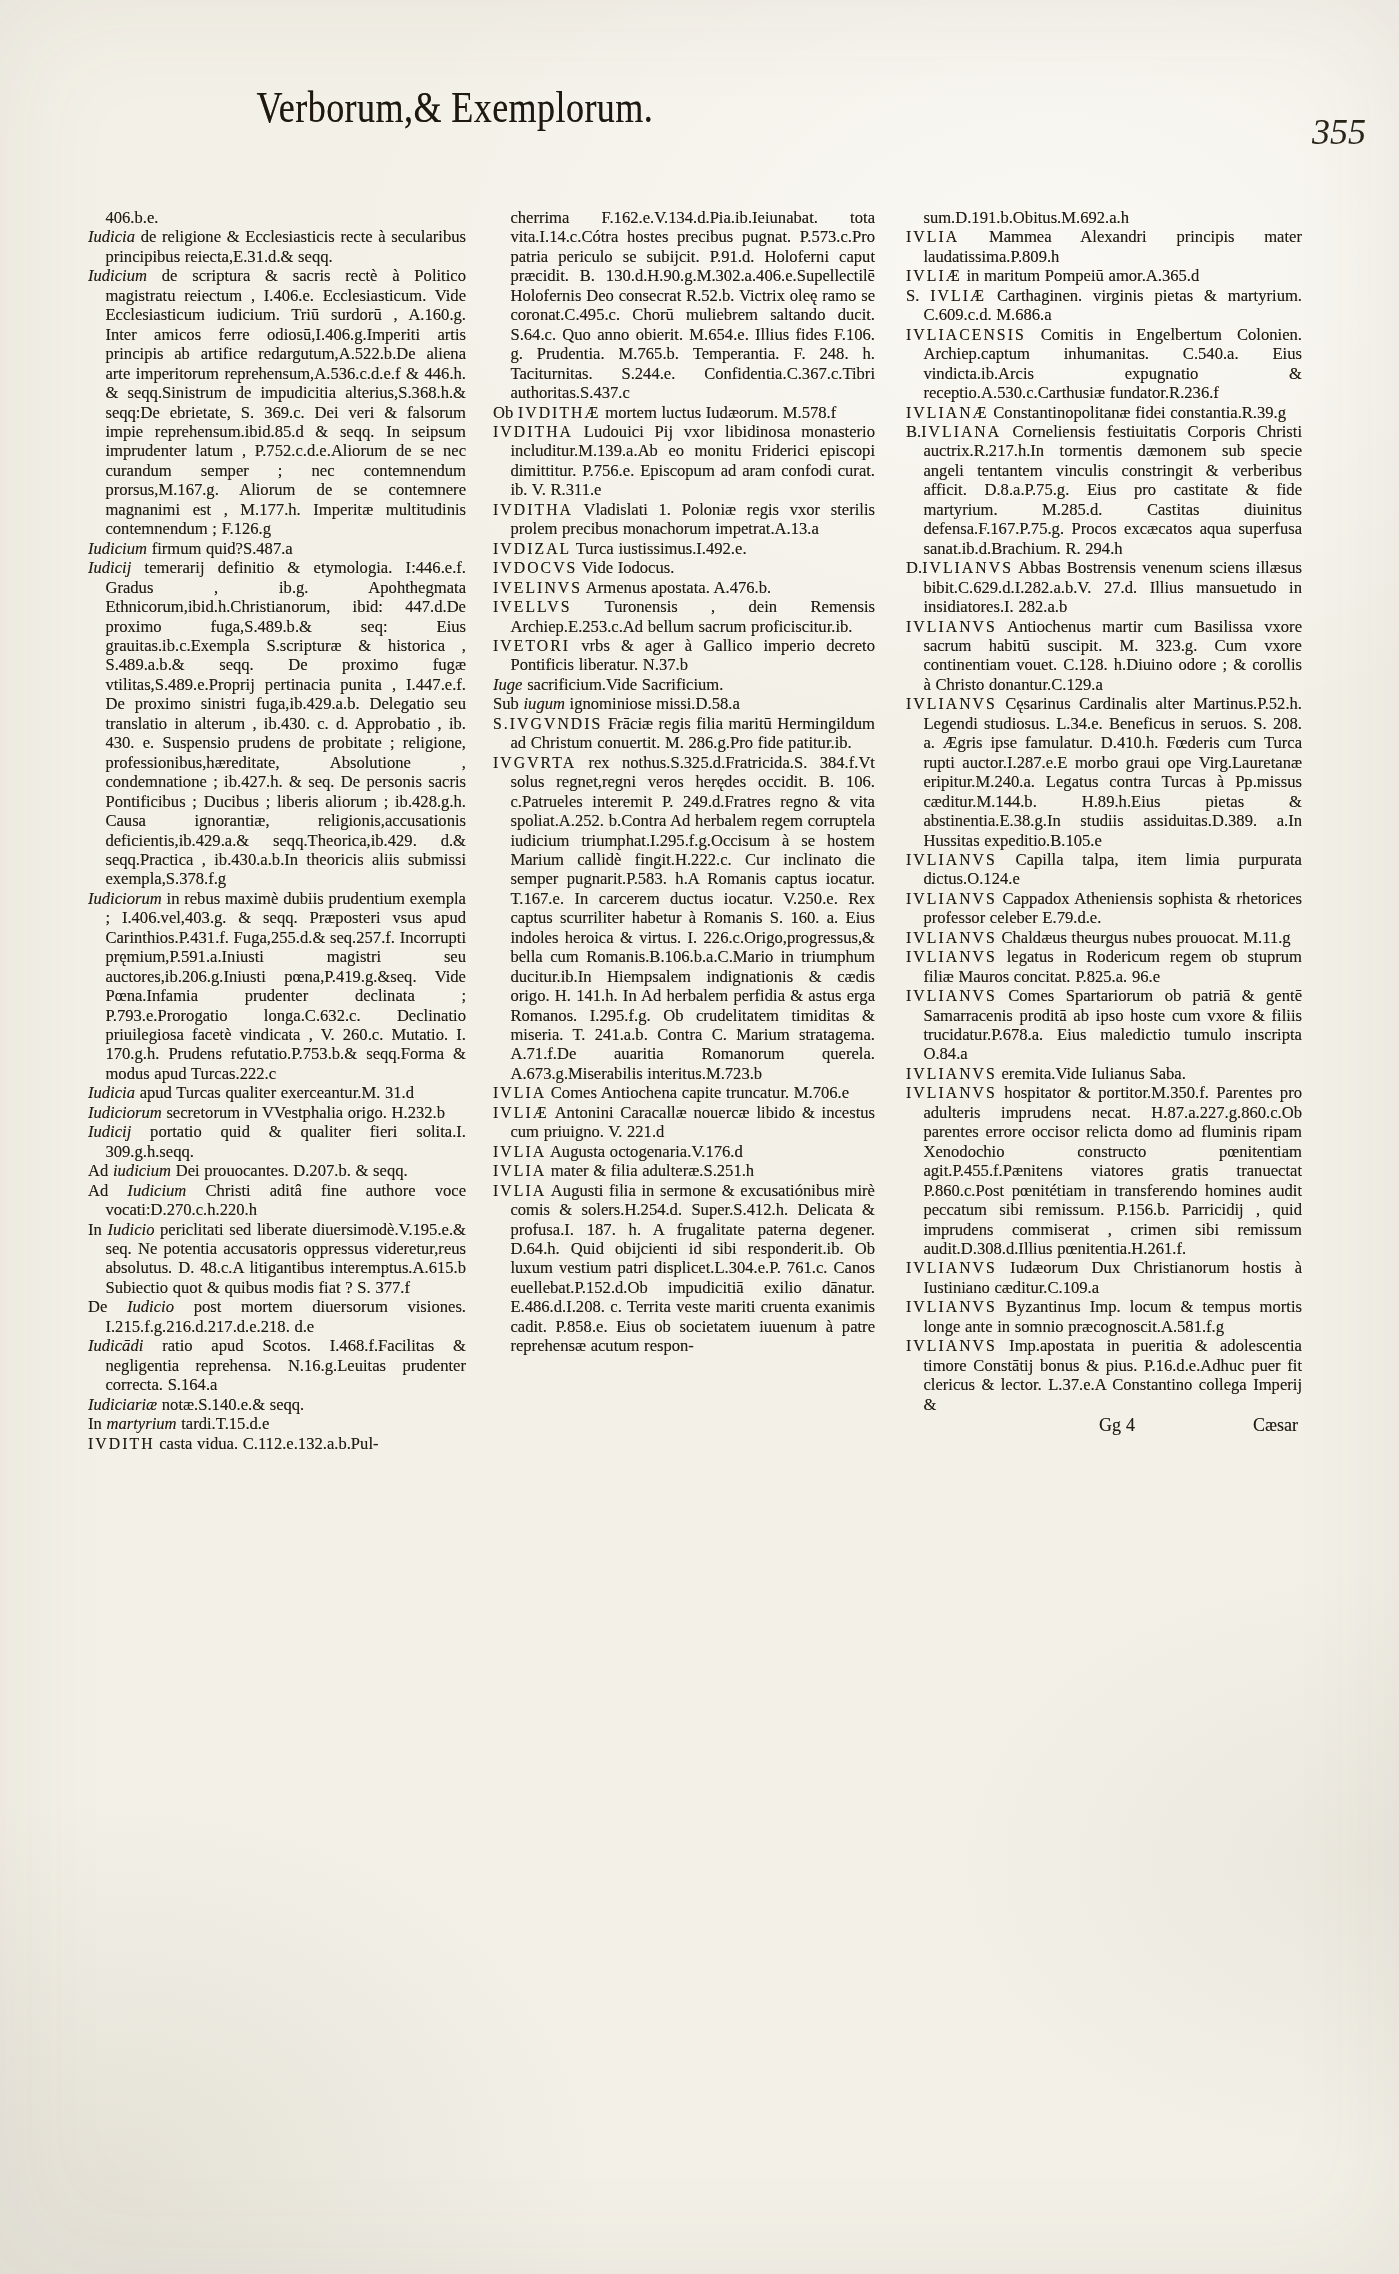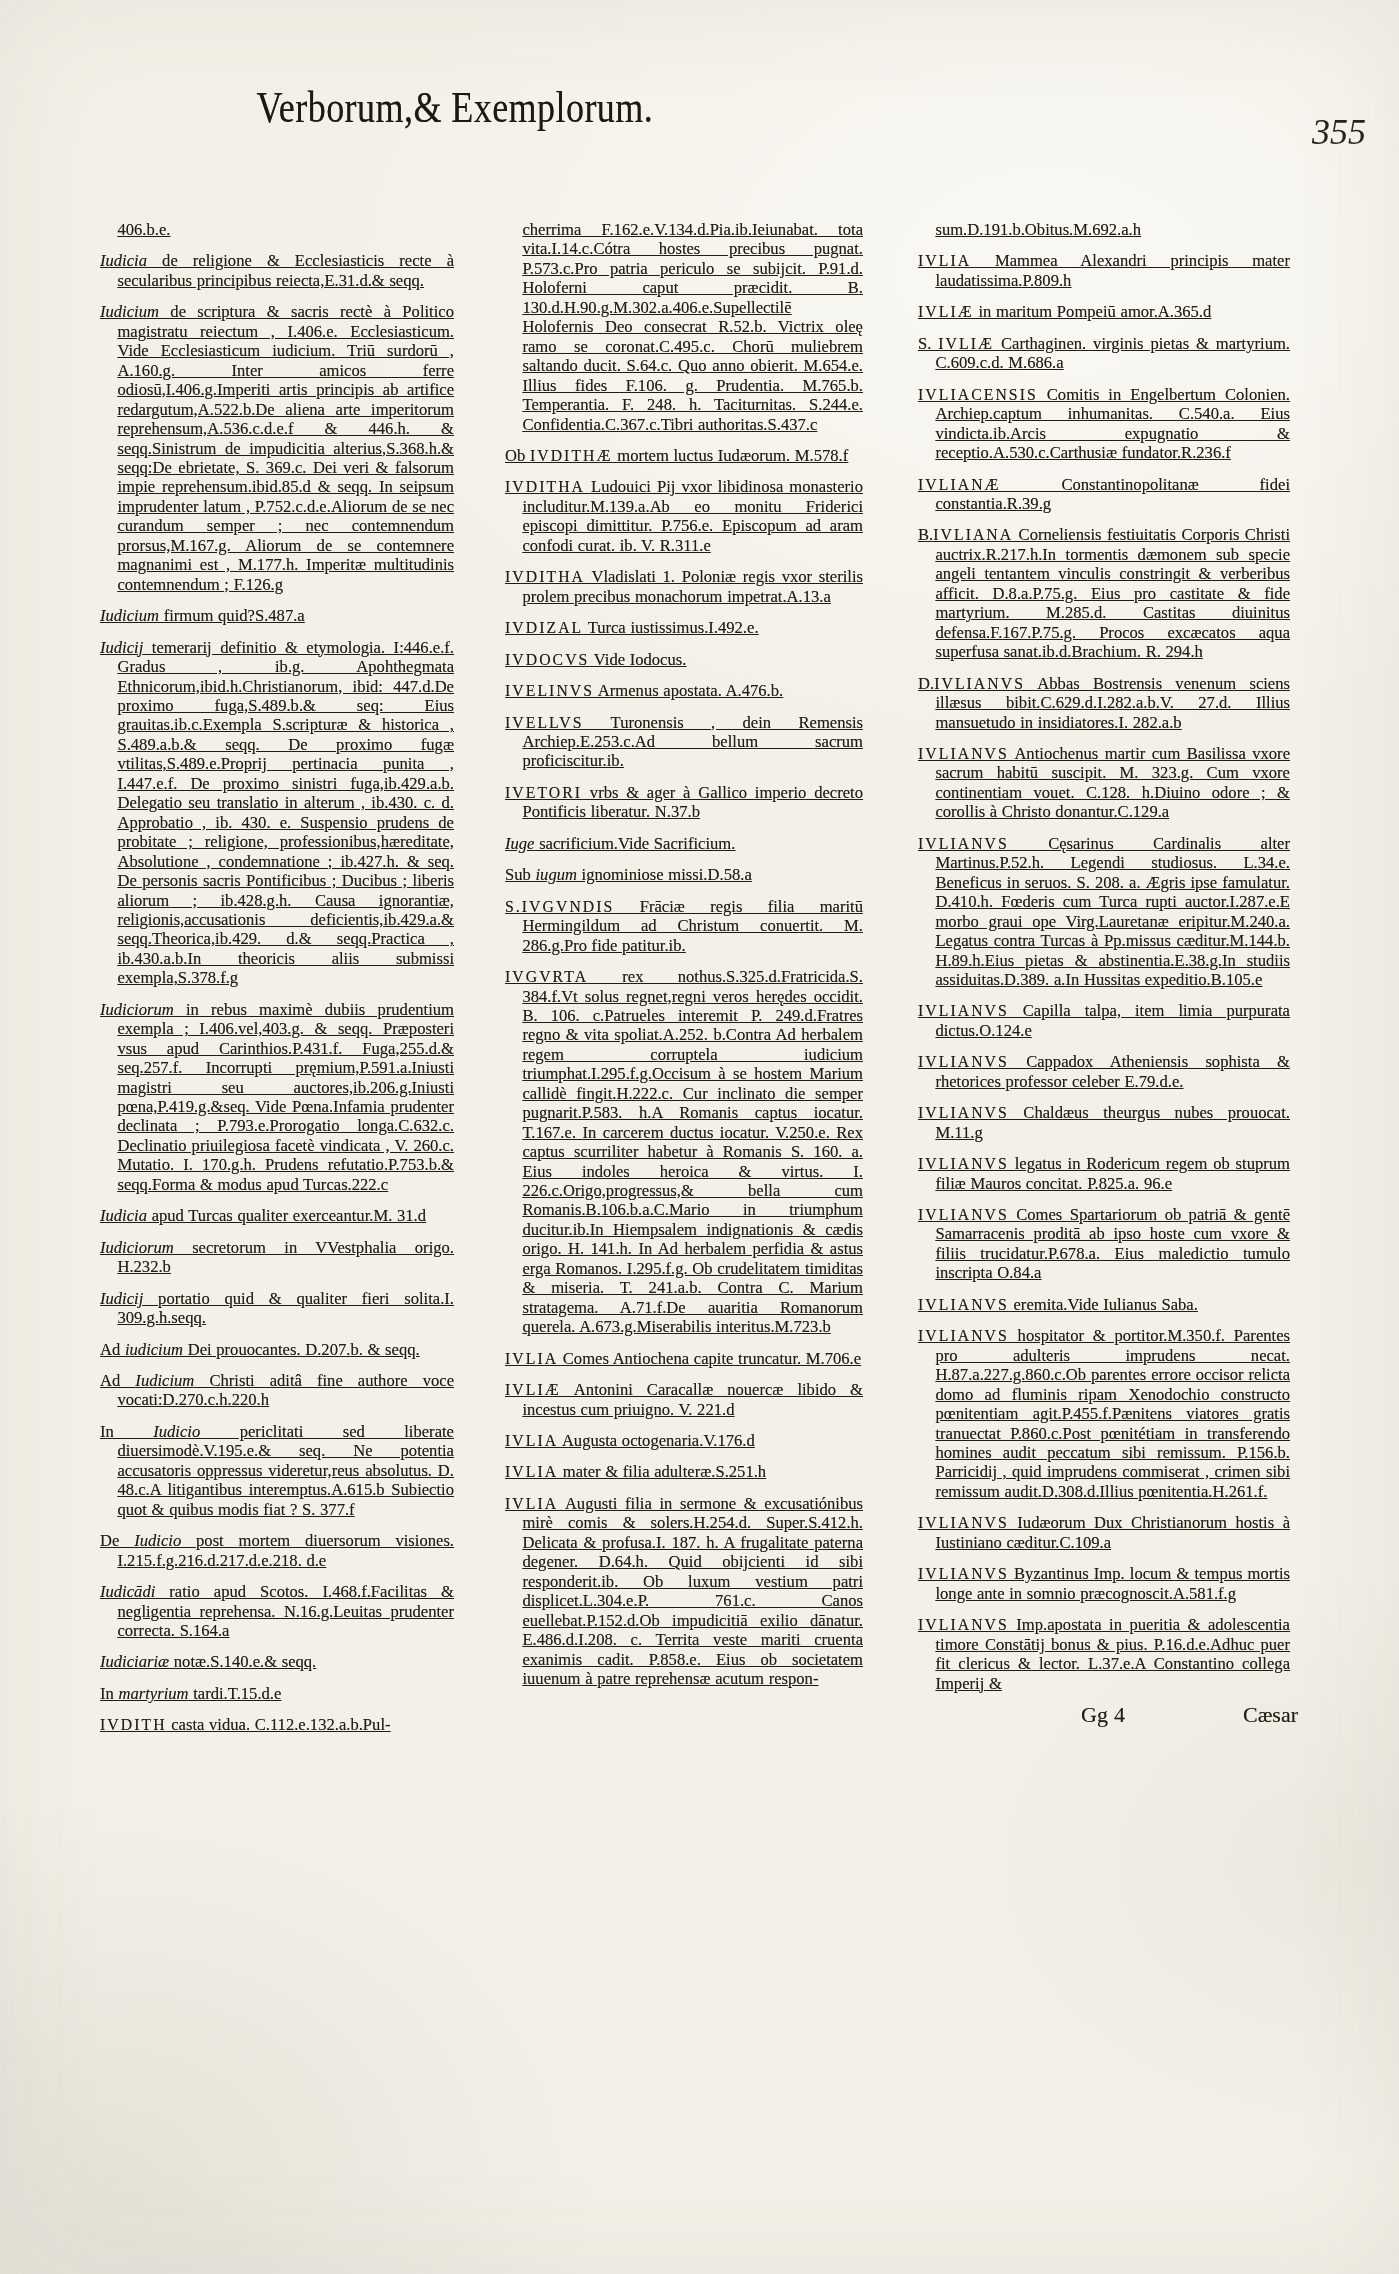--- a/index.html
+++ b/index.html
@@ -40,37 +40,36 @@
     text-align: justify;
     font-size: 16.6px;
     line-height: 19.45px;
     text-shadow: 0 0 0.3px rgba(35,28,18,0.5);
     word-spacing: 0.5px;
   }
   .col-1 { left: 88px;  width: 378px; }
   .col-2 { left: 493px; width: 382px; }
   .col-3 { left: 906px; width: 396px; }
   p.entry {
-    margin: 12px;
+    margin: 0;
     text-indent: -1.05em;
     padding-left: 1.05em;
-    text-decoration: underline;
   }
   p.entry.continuation { text-indent: 0; }
   .head-italic { font-style: italic; }
   .head-caps { letter-spacing: 0.13em; font-size: 0.95em; }
   .footer-line {
     display: flex;
     justify-content: flex-end;
     gap: 118px;
     padding-right: 4px;
     margin-top: 2px;
     text-indent: 0;
   }
-  .signature-mark, .catchword { font-size: 22px; }
+  .signature-mark, .catchword { font-size: 18px; }
 </style>
 </head>
 <body>
 
 <div class="sheet">
   <div class="header-title">Verborum,&amp; Exemplorum.</div>
   <div class="page-number">355</div>
 
   <div class="col col-1">
       <p class="entry continuation"><span>406.b.e.</span></p>

